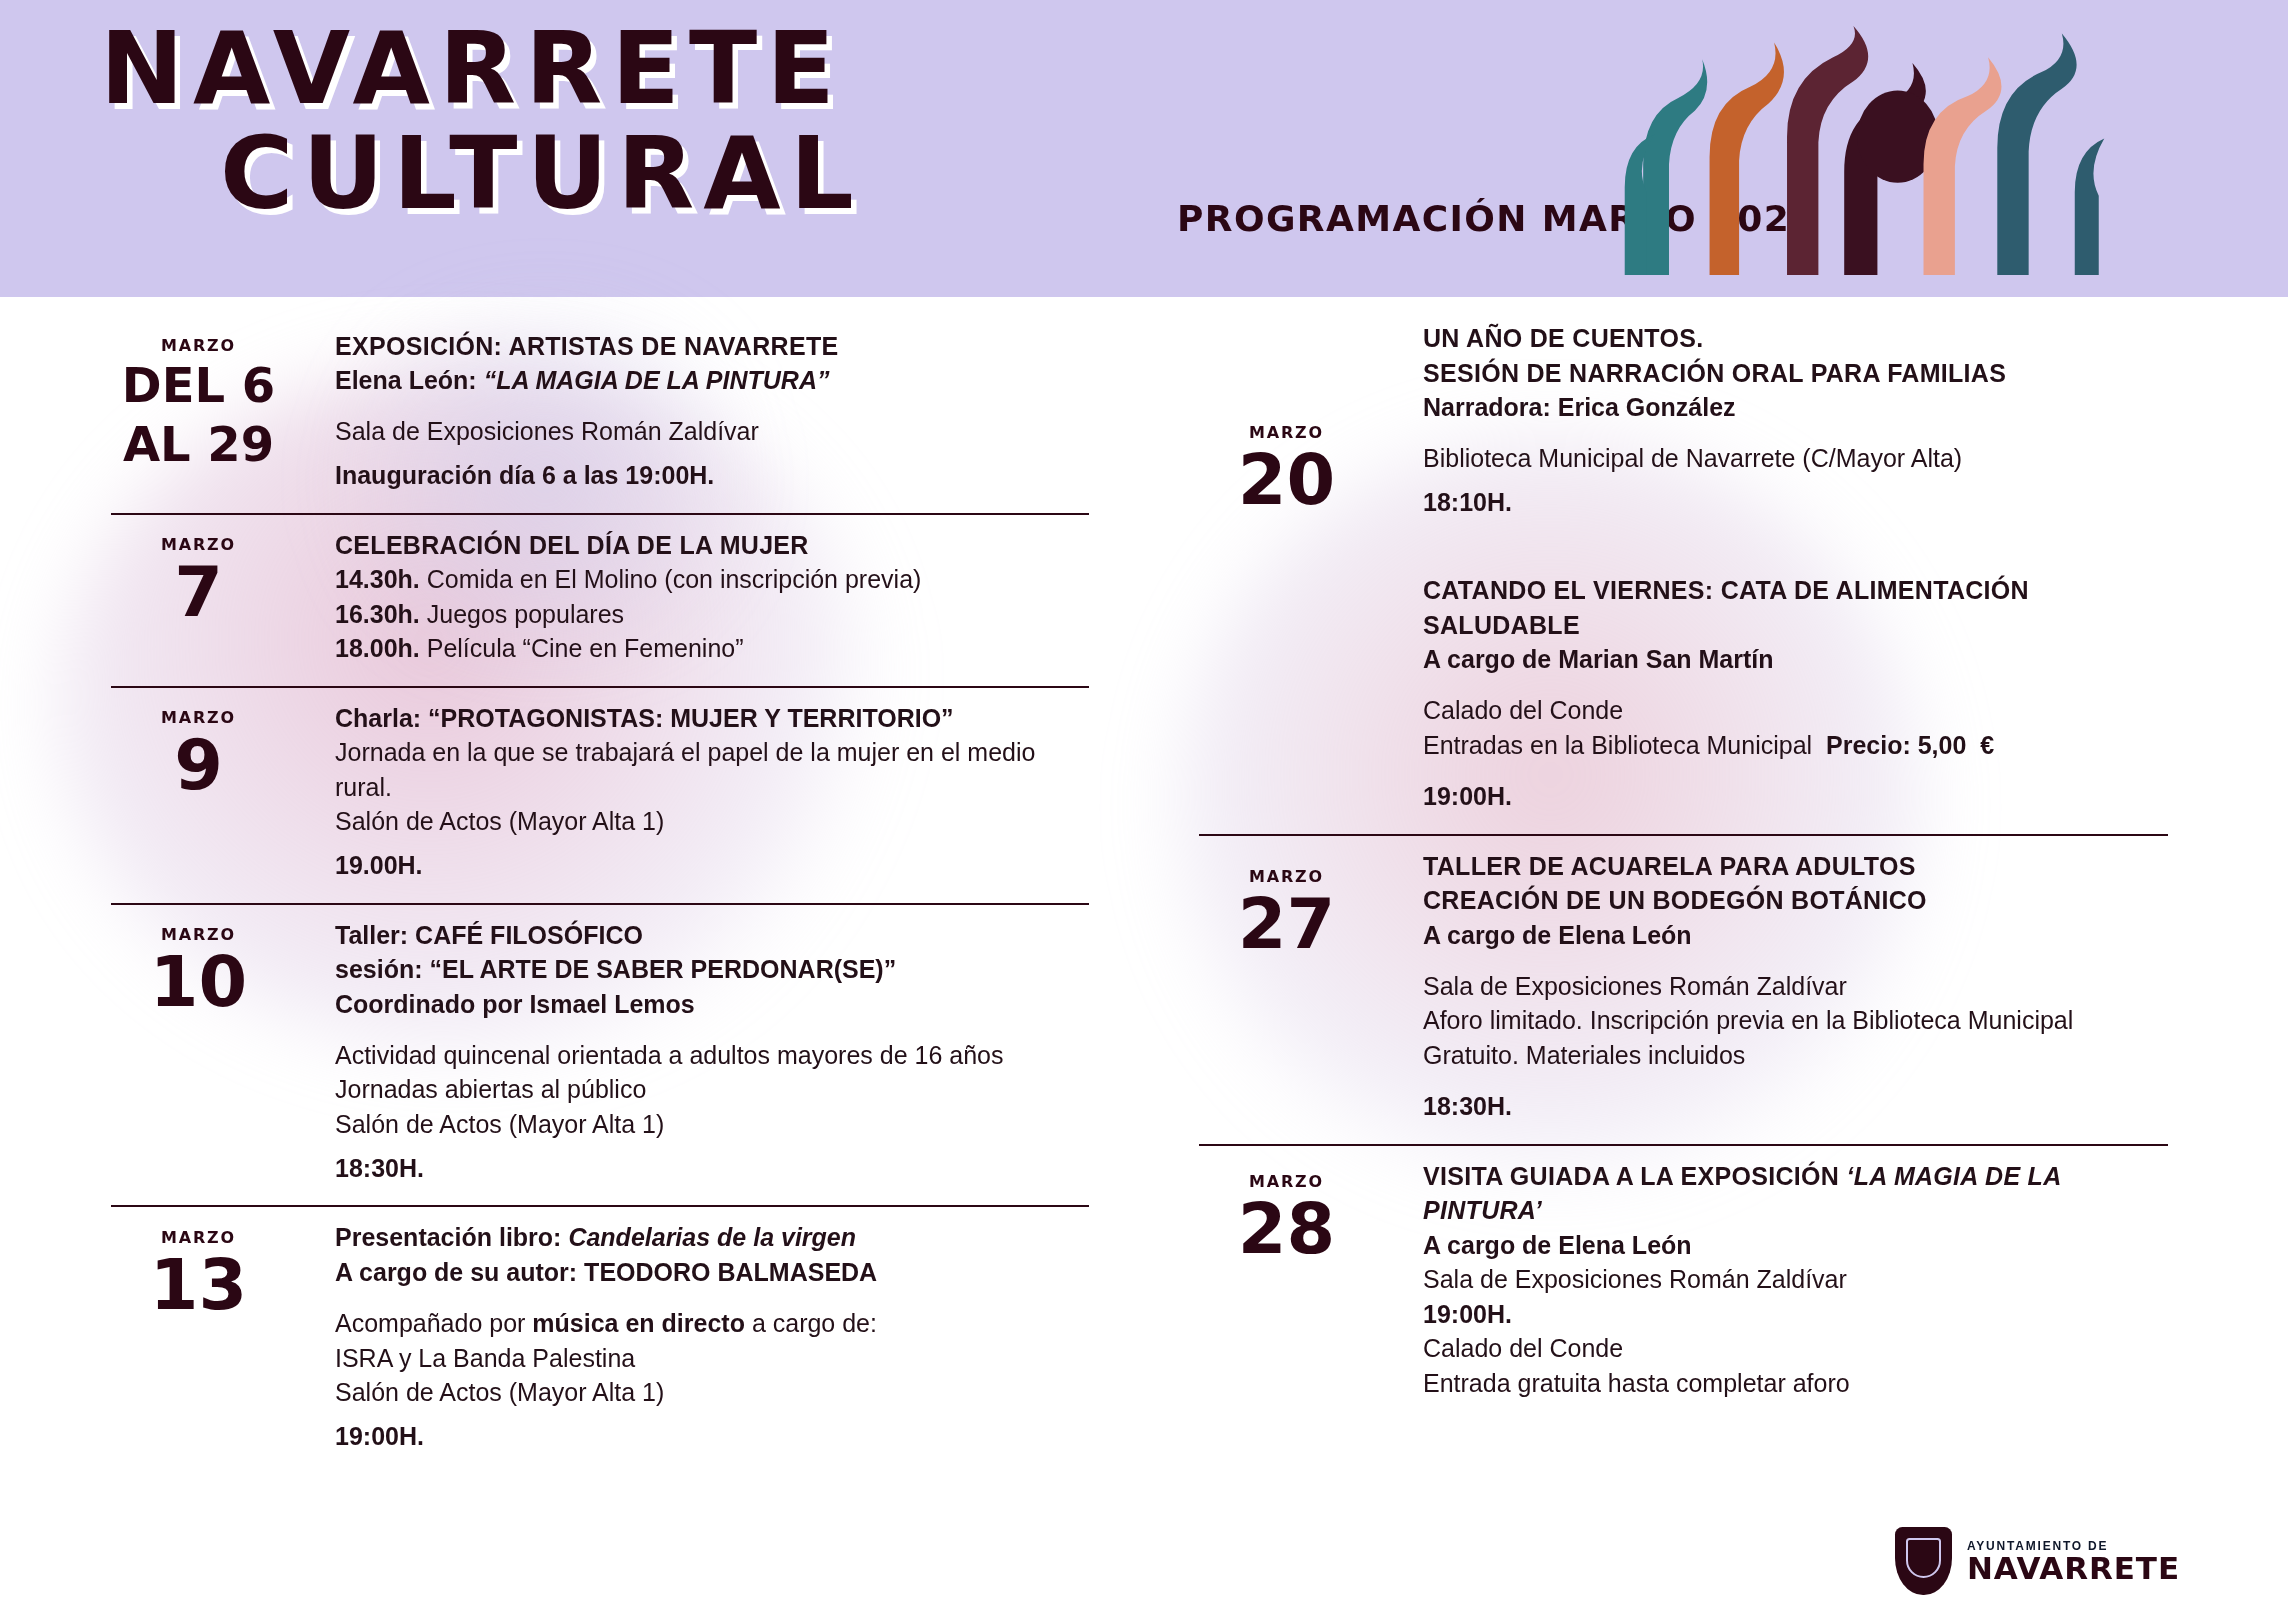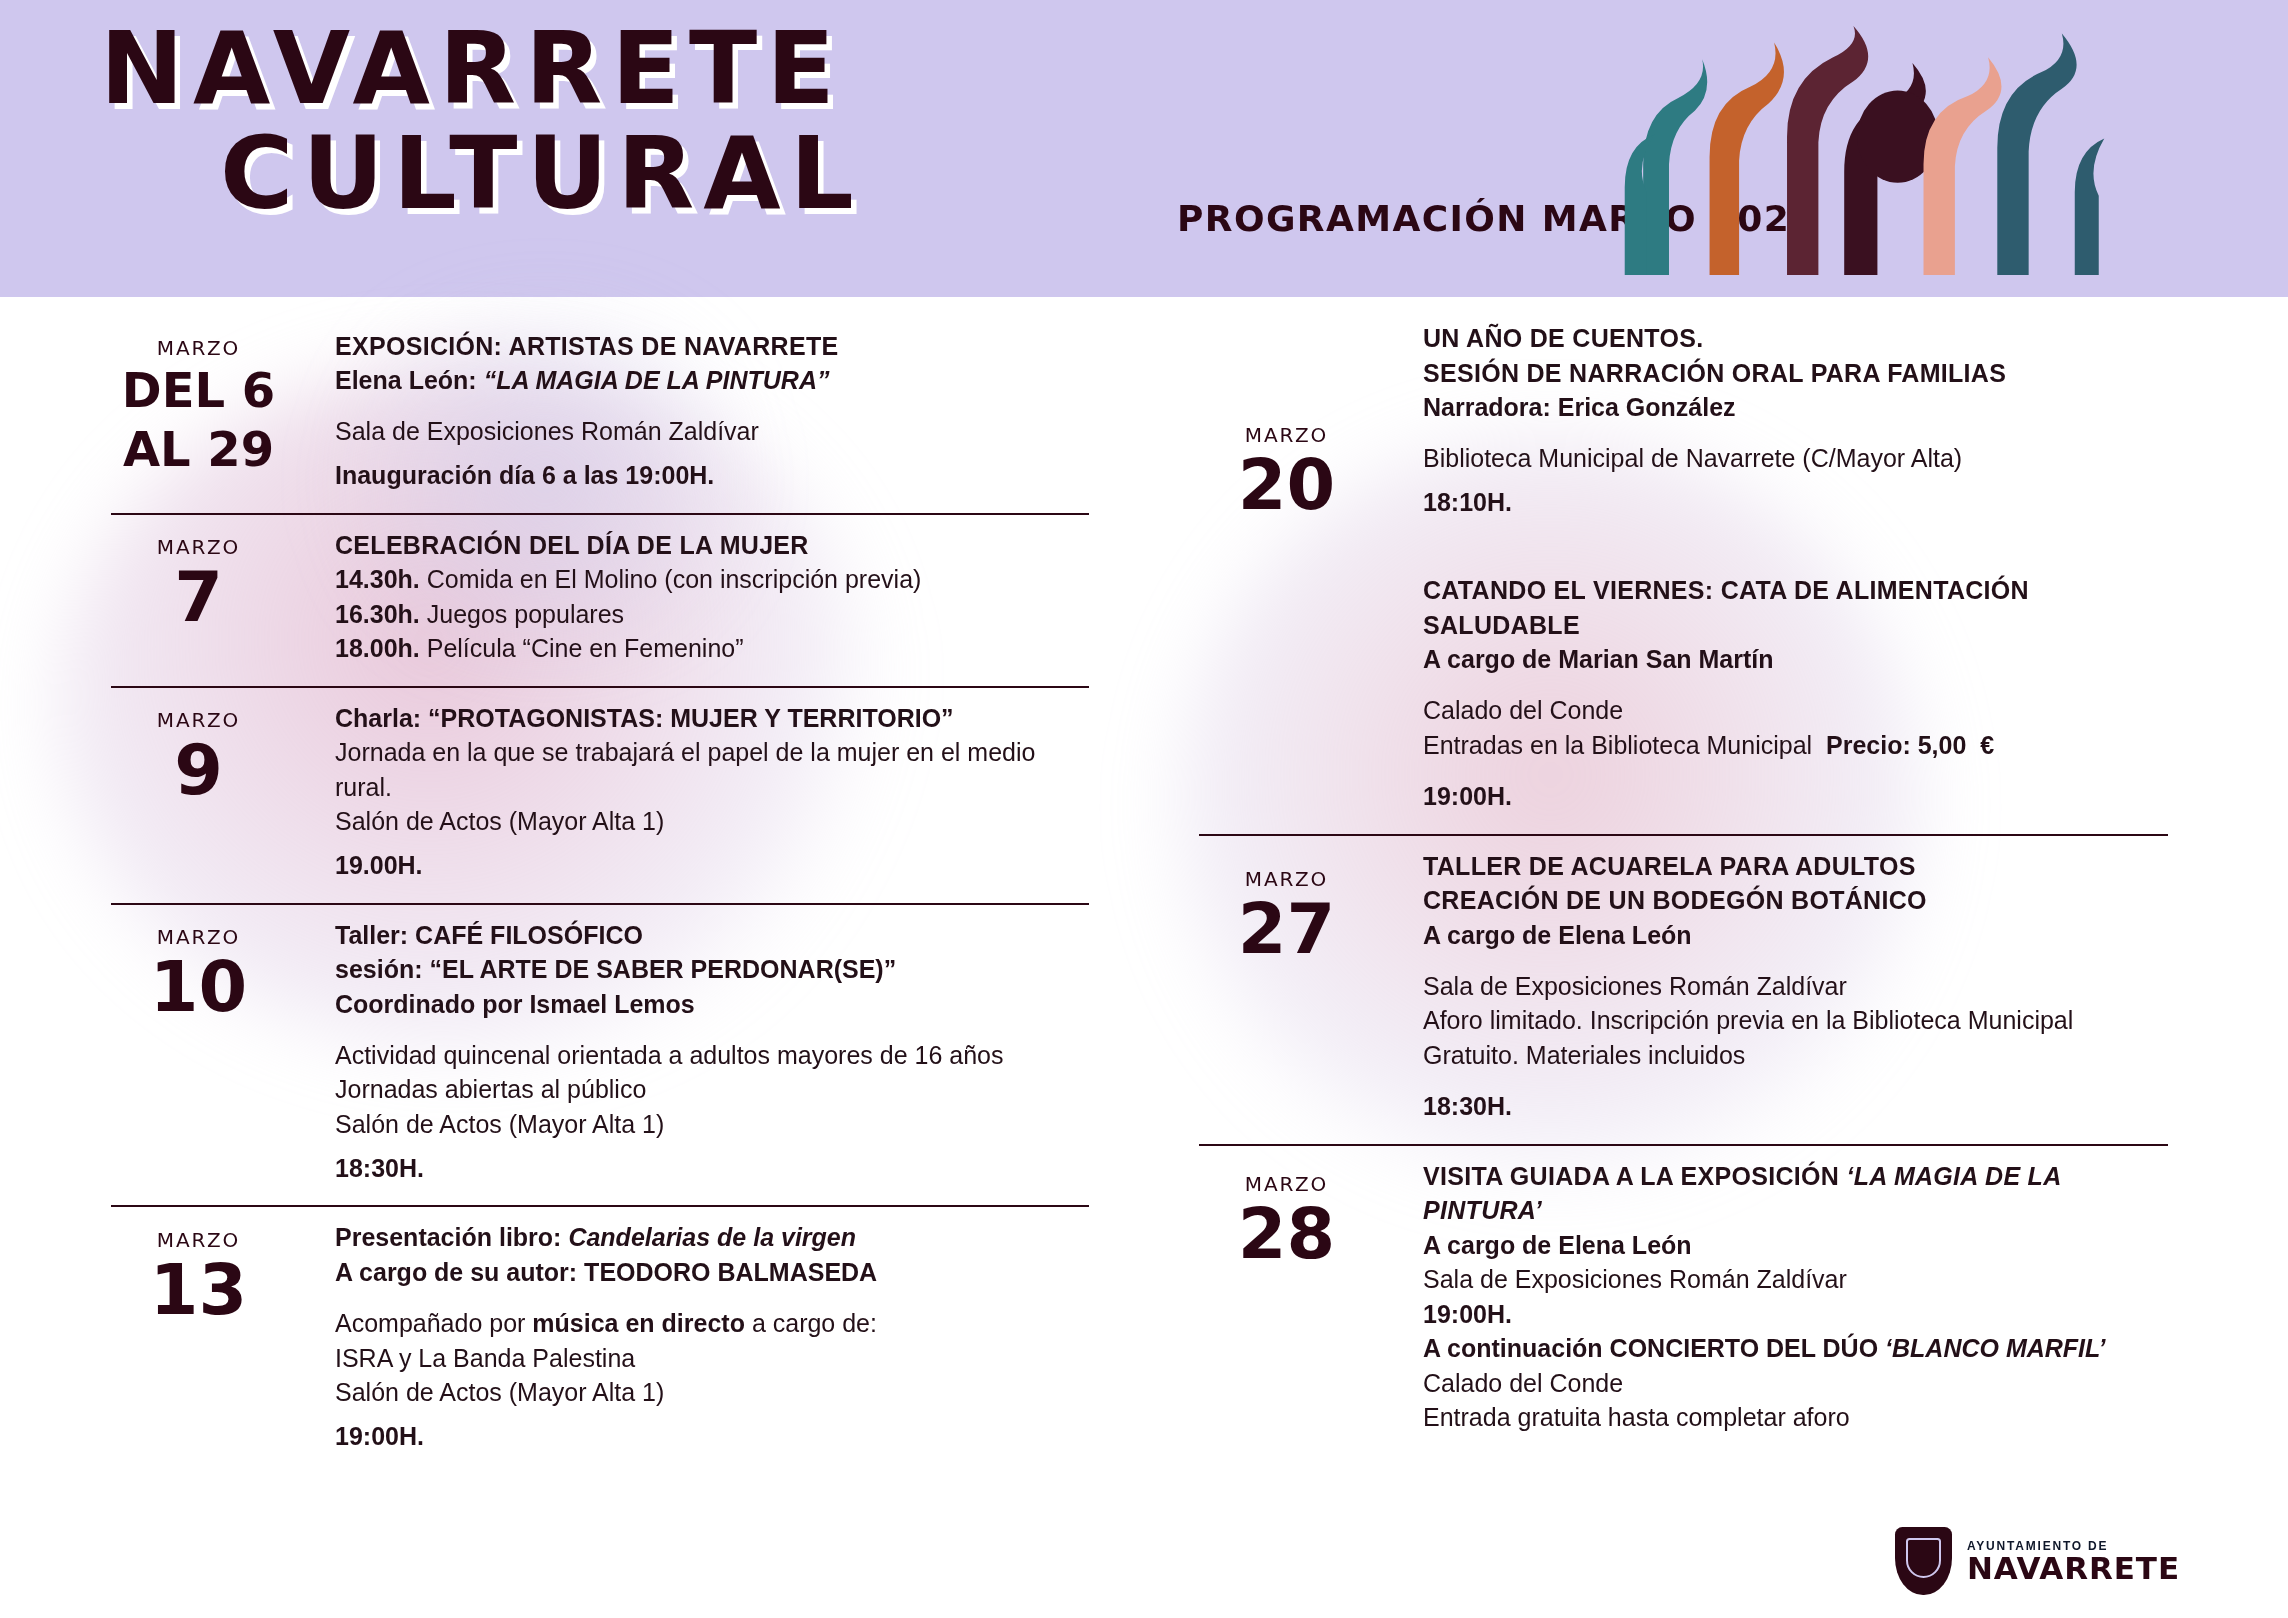--- a/index.html
+++ b/index.html
@@ -102,22 +102,22 @@
     margin-top: 14.8px;
   }
   .date {
     width: 175px;
     flex: 0 0 175px;
     text-align: center;
     padding-top: 7.4px;
   }
   .date-month {
     font-family: "DejaVu Sans", sans-serif;
-    font-size: 20px;
-    font-weight: normal;
+    font-size: 16px;
+    font-weight: bold;
     letter-spacing: 1.8px;
     color: #2b0714;
   }
   .date-day {
     font-family: "DejaVu Sans", sans-serif;
     font-size: 70px;
     font-weight: bold;
     color: #2b0714;
     line-height: 1.05;
     margin-top: 1.8px;
@@ -330,21 +330,20 @@
     <div class="entry">
       <div class="date" style="padding-top:13px;">
         <div class="date-month">MARZO</div>
         <div class="date-day">28</div>
       </div>
       <div class="details">
         <div class="line caps">VISITA GUIADA A LA EXPOSICIÓN <i>‘LA MAGIA DE LA PINTURA’</i></div>
         <div class="line b">A cargo de Elena León</div>
         <div class="line">Sala de Exposiciones Román Zaldívar</div>
         <div class="line b">19:00H.</div>
-        <div class="line b">A continuación CONCIERTO DEL DÚO <i>‘BLANCO MARFIL’</i></div>
         <div class="line">Calado del Conde</div>
         <div class="line">Entrada gratuita hasta completar aforo</div>
       </div>
     </div>
 
   </div>
 </div>
 
 <div class="logo">
   <div class="logo-shield"></div>

